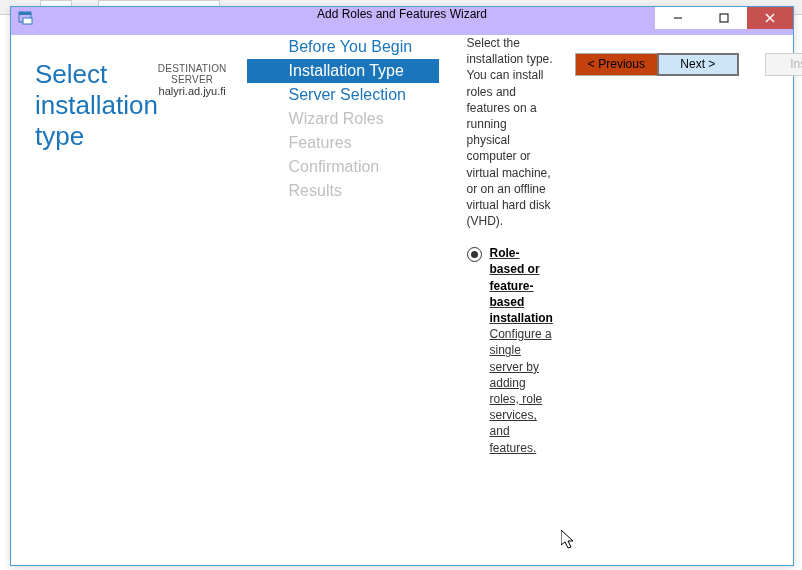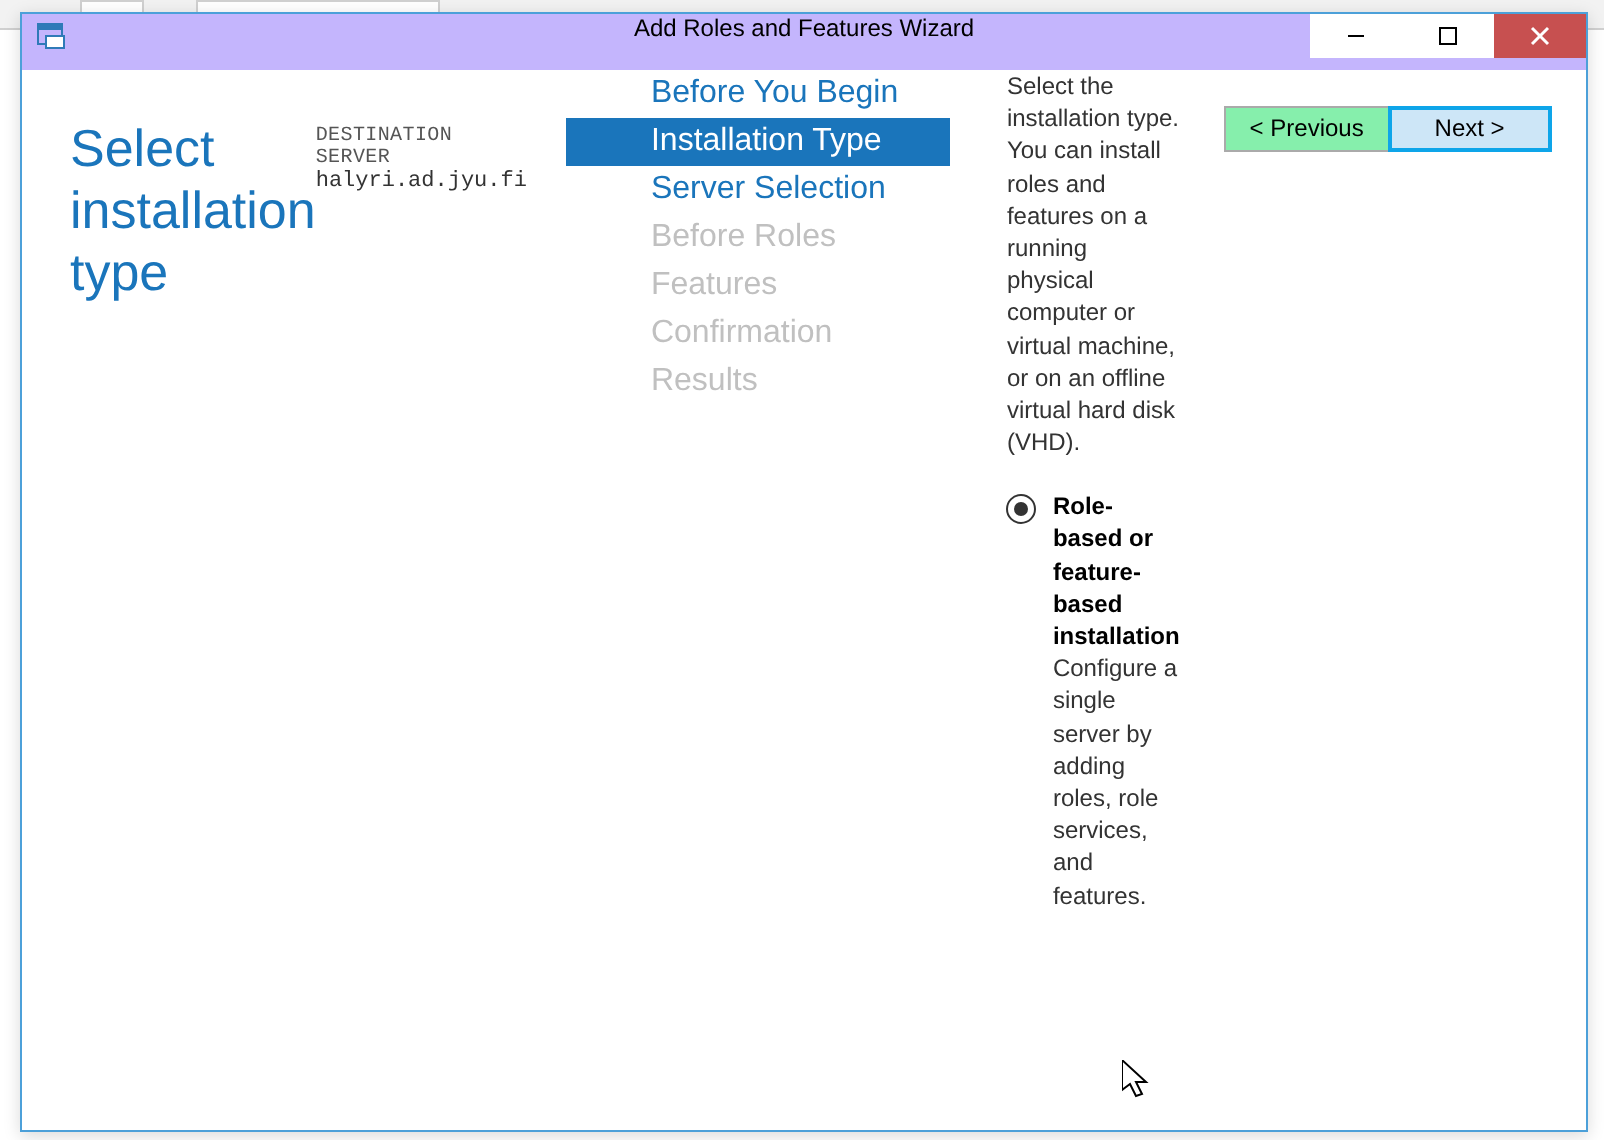--- a/index.html
+++ b/index.html
@@ -103,25 +103,24 @@
     align-items: flex-start;
     padding: 24px 20px 16px 24px;
   }
   .page-title {
     font-size: 26px;
     font-weight: 300;
     color: #1a75bb;
   }
   .dest {
     margin-left: auto;
-    text-align: left;
+    text-align: center;
     font-size: 10px;
     color: #555;
     padding-top: 4px;
-    font-family: Liberation Mono, monospace;
   }
   .dest .d1 { letter-spacing: 0.2px; }
   .dest .d2 { font-size: 11px; color:#333; }
 
   .content-row {
     display: flex;
     flex: 1;
     padding-left: 24px;
     padding-right: 4px;
   }
@@ -174,54 +173,54 @@
     background: #fff;
   }
   .option.selected .radio::after {
     content: "";
     position: absolute;
     left: 3px; top: 3px;
     width: 7px; height: 7px;
     border-radius: 50%;
     background: #333;
   }
-  .option .tcol { flex: 1; }
+  .option .tcol { flex: 1; text-decoration: underline; }
   .option .otitle { font-weight: bold; color: #000; }
   .option .odesc { color: #333; }
 
   .footer {
     height: 56px;
     display: flex;
     align-items: center;
     justify-content: flex-end;
     padding-right: 16px;
     gap: 6px;
     border-top: 1px solid rgba(0,0,0,0);
   }
   .btn {
     min-width: 82px;
     height: 23px;
-    background: #86efac;
+    background: #c2410c;
     border: 1px solid #aaaaaa;
     font-size: 12px;
     color: #000;
     display: flex;
     align-items: center;
     justify-content: center;
     padding: 0 8px;
     box-sizing: border-box;
   }
   .btn.disabled {
     color: #b5b5b5;
     border-color: #cfcfcf;
     background: #f4f4f4;
   }
   .btn.primary {
     background: #cde6f7;
-    border: 2px solid #0ea5e9;
+    border: 2px solid #737373;
     height: 23px;
   }
   .pair { display: flex; }
   .pair .btn { border-radius:0; }
   .pair .btn:first-child { border-right: none; }
   .spacer { width: 14px; }
 
   .cursor {
     position: absolute;
     left: 561px;
@@ -277,21 +276,21 @@
         <div class="d2">halyri.ad.jyu.fi</div>
       </div>
     </div>
 
     <div class="content-row">
 
       <div class="sidebar">
         <div class="step">Before You Begin</div>
         <div class="step selected">Installation Type</div>
         <div class="step">Server Selection</div>
-        <div class="step disabled">Before Roles</div>
+        <div class="step disabled">Wizard Roles</div>
         <div class="step disabled">Features</div>
         <div class="step disabled">Confirmation</div>
         <div class="step disabled">Results</div>
       </div>
 
       <div class="main">
         <div class="intro">Select the installation type. You can install roles and features on a running physical computer or virtual machine, or on an offline virtual hard disk (VHD).</div>
 
         <div class="option selected">
           <div class="radio"></div>

